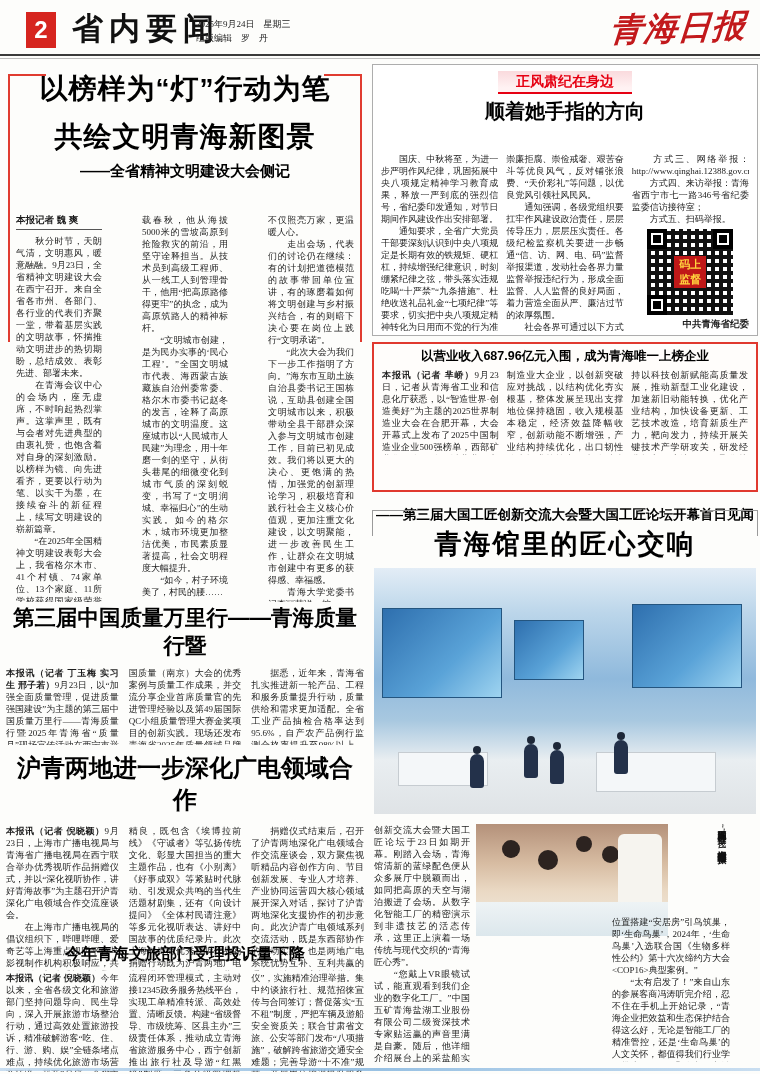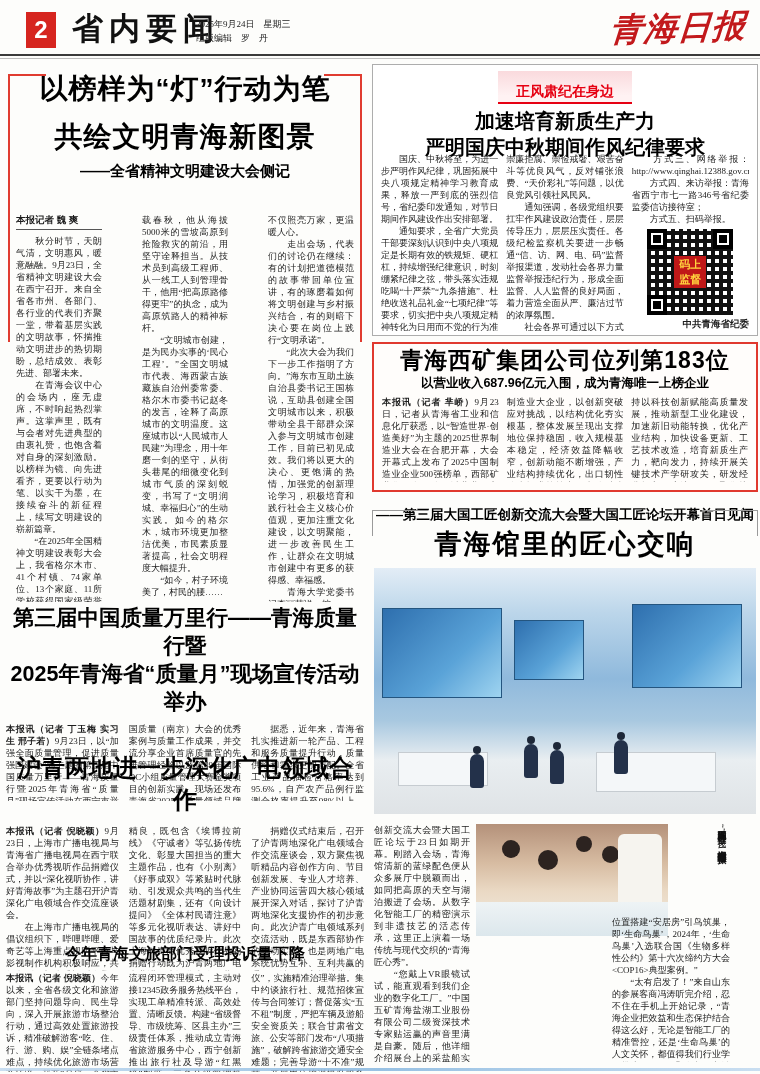--- a/index.html
+++ b/index.html
@@ -34,21 +34,21 @@
   .redframe { position:absolute; background:#e03c30; }
   #civility .h1 { margin-top:10px; font-size:28px; line-height:34px; letter-spacing:1px; }
   #civility .sub { margin-top:8px; font-size:15px; }
   #civility .body { position:absolute; left:10px; right:10px; top:152px; bottom:0;gap:40px; }
   .byline-row { font-family:"Liberation Sans",sans-serif; font-weight:bold; font-size:9.5px;
     border-bottom:1px solid #555; padding-bottom:3px; margin-bottom:5px; white-space:normal; }
 
   
   #discipline { position:absolute; left:372px; top:64px; width:386px; height:272px;
     border:1px solid #adadad; background:#fff; }
-  .banner { margin:6px auto 0 auto; width:fit-content; padding:12px 18px 1px 18px;
+  .banner { margin:6px auto 0 auto; width:fit-content; padding:2px 18px 1px 18px;
     font-family:Liberation Serif, serif; font-weight:bold; font-size:14px; color:#e60012;
     background:linear-gradient(180deg,#fadadd 0%, #fff2f3 80%);
     border-bottom:2px solid #e60012; }
   #discipline .h1 { font-size:20px; line-height:26px; margin-top:4px; }
   #discipline .body { position:absolute; left:8px; right:8px; top:88px; bottom:4px; }
   .qr { position:relative; width:86px; height:86px; margin:4px auto 2px auto;
     background:
       repeating-linear-gradient(0deg,#111 0 4px,transparent 4px 8px),
       repeating-linear-gradient(90deg,#111 0 4px,#fff 4px 8px); padding-left: 33px; }
   .finder { position:absolute; width:20px; height:20px; border:4px solid #000; background:#fff; }
@@ -141,22 +141,21 @@
 　　“如今，村子环境美了，村民的腰……</div>
       <div class="col">不仅照亮万家，更温暖人心。
 　　走出会场，代表们的讨论仍在继续：有的计划把道德模范的故事带回单位宣讲，有的琢磨着如何将文明创建与乡村振兴结合，有的则暗下决心要在岗位上践行“文明承诺”。
 　　“此次大会为我们下一步工作指明了方向。”海东市互助土族自治县委书记王国栋说，互助县创建全国文明城市以来，积极带动全县干部群众深入参与文明城市创建工作，目前已初见成效。我们将以更大的决心、更饱满的热情，加强党的创新理论学习，积极培育和践行社会主义核心价值观，更加注重文化建设，以文明聚能，进一步改善民生工作，让群众在文明城市创建中有更多的获得感、幸福感。
 　　青海大学党委书记李丽荣说，按……</div>
     </div>
   </div>
 
   <div id="discipline">
     <div class="banner">正风肃纪在身边</div>
-    <div class="hl h1">加速培育新质生产力</div>
-    <div class="hl h1" style="margin-top:0">严明国庆中秋期间作风纪律要求</div>
+    <div class="hl h1">顺着她手指的方向</div>
     <div class="body cols" style="gap:8px">
       <div class="col">　　国庆、中秋将至，为进一步严明作风纪律，巩固拓展中央八项规定精神学习教育成果，释放一严到底的强烈信号，省纪委印发通知，对节日期间作风建设作出安排部署。
 　　通知要求，全省广大党员干部要深刻认识到中央八项规定是长期有效的铁规矩、硬杠杠，持续增强纪律意识，时刻绷紧纪律之弦，带头落实违规吃喝“十严禁”“九条措施”、杜绝收送礼品礼金“七项纪律”等要求，切实把中央八项规定精神转化为日用而不觉的行为准则，严防思想松懈、行为失范。节日期间，决不允许借探亲访友、外出旅游之机违规吃喝、收送礼品礼金、变相公款旅游，决不允许公职人员酒驾醉驾、参与赌博。要大力弘扬新风正气，倡导</div>
       <div class="col">崇廉拒腐、崇俭戒奢、艰苦奋斗等优良风气，反对铺张浪费、“天价彩礼”等问题，以优良党风引领社风民风。
 　　通知强调，各级党组织要扛牢作风建设政治责任，层层传导压力，层层压实责任。各级纪检监察机关要进一步畅通“信、访、网、电、码”监督举报渠道，发动社会各界力量监督举报违纪行为，形成全面监督、人人监督的良好局面，着力营造全面从严、廉洁过节的浓厚氛围。
 　　社会各界可通过以下方式参与监督举报：
 　　方式一、拨打举报电话：0971—12388；
 　　方式二、寄发举报信件：青海省西宁市七一路348号省纪委监委信访室，邮政编码810000；</div>
       <div class="col" style="white-space:normal">
         <span style="white-space:pre-line">　　方式三、网络举报：http://www.qinghai.12388.gov.cn/；
@@ -174,21 +173,20 @@
             </div>
           <div class="qrbadge">码上监督</div>
         </div>
         <div class="sig">中共青海省纪委
 2025年9月23日</div>
       </div>
     </div>
   </div>
 
   <div id="ximining">
-    <div class="hl h1">青海西矿集团公司位列第183位</div>
     <div class="hl sub">以营业收入687.96亿元入围，成为青海唯一上榜企业</div>
     <div class="cols" style="gap:8px">
       <div class="col"><span class="byline-inline">本报讯（记者 芈峤）</span><span>9月23日，记者从青海省工业和信息化厅获悉，以“智造世界·创造美好”为主题的2025世界制造业大会在合肥开幕，大会开幕式上发布了2025中国制造业企业500强榜单，西部矿业集团有限公司以营业收入687.96亿元入围上榜，排名第183位，较上年提升28位，成为我省唯一入围企业，为青海制造业振兴发展信心。
 　　中国制造业企业500强榜单已连续21次向社会发布。从2025年中国制造业企业500强榜单来看，以500强为代表的中国</span></div>
       <div class="col">制造业大企业，以创新突破应对挑战，以结构优化夯实根基，整体发展呈现出支撑地位保持稳固，收入规模基本稳定，经济效益降幅收窄，创新动能不断增强，产业结构持续优化，出口韧性稳步提升等特点，充分反映出我国制造业大企业以科技创新为牵引，加速培育新质生产力，产业结构不断优化，为夯实实体经济发展底盘，推动现代化产业体系建设提供了有力支撑。并且，榜单入围门槛再次提升，达到173.65亿元，较上年提升了3.03亿元。
 　　西部矿业集团作为我省龙头企业，坚</div>
       <div class="col">持以科技创新赋能高质量发展，推动新型工业化建设，加速新旧动能转换，优化产业结构，加快设备更新、工艺技术改造，培育新质生产力，靶向发力，持续开展关键技术产学研攻关，研发经费投入强度达1.5%，聚焦培育发展新质生产力全面实施数智化规划，持续优化有价资源循环利用体系，创新平台支撑能力更加凸显，科技赋能产业发展更加有利，科技创新引领推动高质量发展实现新突破，企业资产总额、营业收入、经营利润等核心指标大幅提升，高质量发展迈入新进程。</div>
     </div>
   </div>
 
@@ -227,21 +225,20 @@
     <div class="vcaption">
       <span>大国工匠现场展示掐面“穿针引线”技艺。</span>
       <span class="credit">本报记者 顾植霞 摄</span>
     </div>
     <div class="colabs" style="left:240px;top:418px;width:118px;height:146px">位置搭建“安居房”引鸟筑巢，即‘生命鸟巢’，2024年，‘生命鸟巢’入选联合国《生物多样性公约》第十六次缔约方大会&lt;COP16&gt;典型案例。”
 　　“太有启发了！”来自山东的参展客商冯涛听完介绍，忍不住在手机上开始记录，“青海企业把效益和生态保护结合得这么好，无论是智能工厂的精准管控，还是‘生命鸟巢’的人文关怀，都值得我们行业学习推广。”周围几位参展商纷纷点头，对着沙盘里的光伏阵列拍照，热议着青海在清洁能源领域的创新实践。　〔下转第三版〕</div>
   </div>
 
   <div id="quality">
     <div class="hl h1">第三届中国质量万里行——青海质量行暨</div>
-    <div class="hl h1">2025年青海省“质量月”现场宣传活动举办</div>
     <div class="cols">
       <div class="col"><span class="byline-inline">本报讯（记者 丁玉梅 实习生 邢子若）</span><span>9月23日，以“加强全面质量管理，促进质量强国建设”为主题的第三届中国质量万里行——青海质量行暨2025年青海省“质量月”现场宣传活动在西宁市举行。首批24家相关单位、行业协会和企业代表等近200人参加活动。
 　　今年“质量月”系列活动共涵盖75项内容，重点围绕质量提升、质量整治、消费维权和质量宣传四个方面展开。活动现场，集中展示我省入选第六届中</span></div>
       <div class="col">国质量（南京）大会的优秀案例与质量工作成果，并交流分享企业首席质量官的先进管理经验以及第49届国际QC小组质量管理大赛金奖项目的创新实践。现场还发布青海省2025年质量领域品牌培育十大典型案例、《2024年青海省质量状况分析报告》及《2025年青海省质量提升白皮书》。中国质量万里行促进会为第三届中国质量万里行·青海质量行出征团队授旗，8个市州将同步开展具有地域特色的“质量月”系列活动。</div>
       <div class="col">　　据悉，近年来，青海省扎实推进新一轮产品、工程和服务质量提升行动，质量供给和需求更加适配。全省工业产品抽检合格率达到95.6%，自产农产品例行监测合格率提升至98%以上，食品抽检合格率保持在98%以上，药品抽检合格率达到100%，食品抽检问题及时处置率100%，房屋市政工程一次交验合格率99%，在建项目产品抽查合格率100%，有效支撑高品质生活需要，公共服务满意度持续提升。</div>
     </div>
   </div>
 
   <div id="media">
     <div class="hl h1">沪青两地进一步深化广电领域合作</div>

